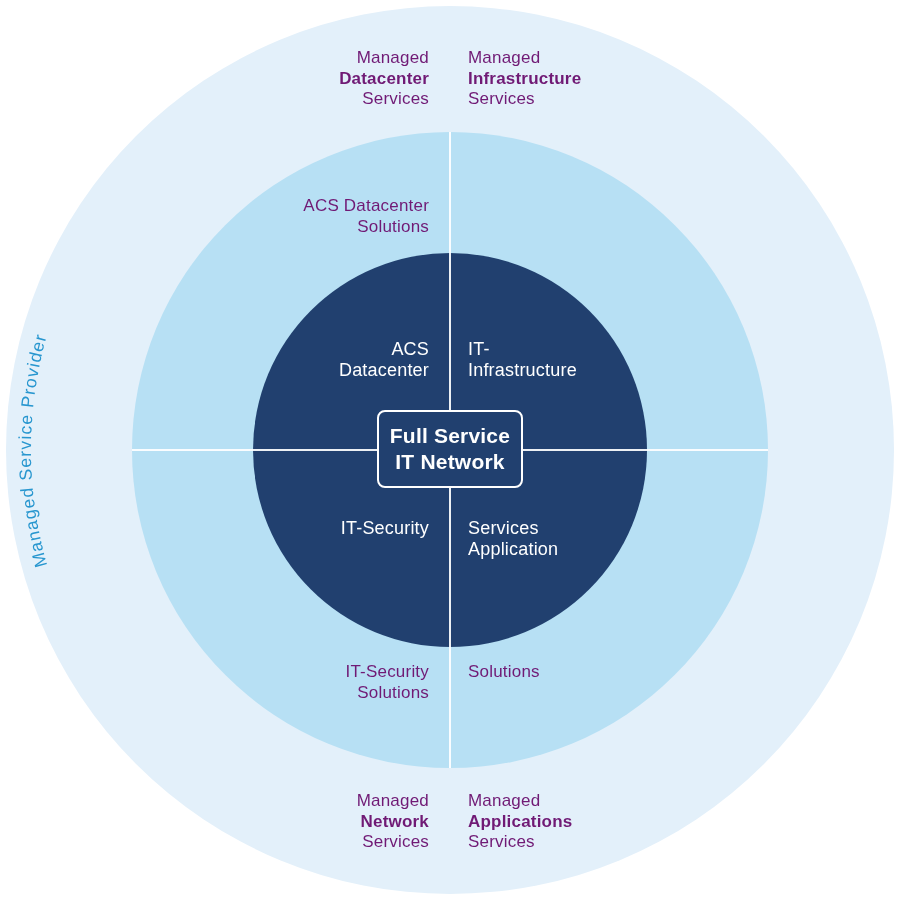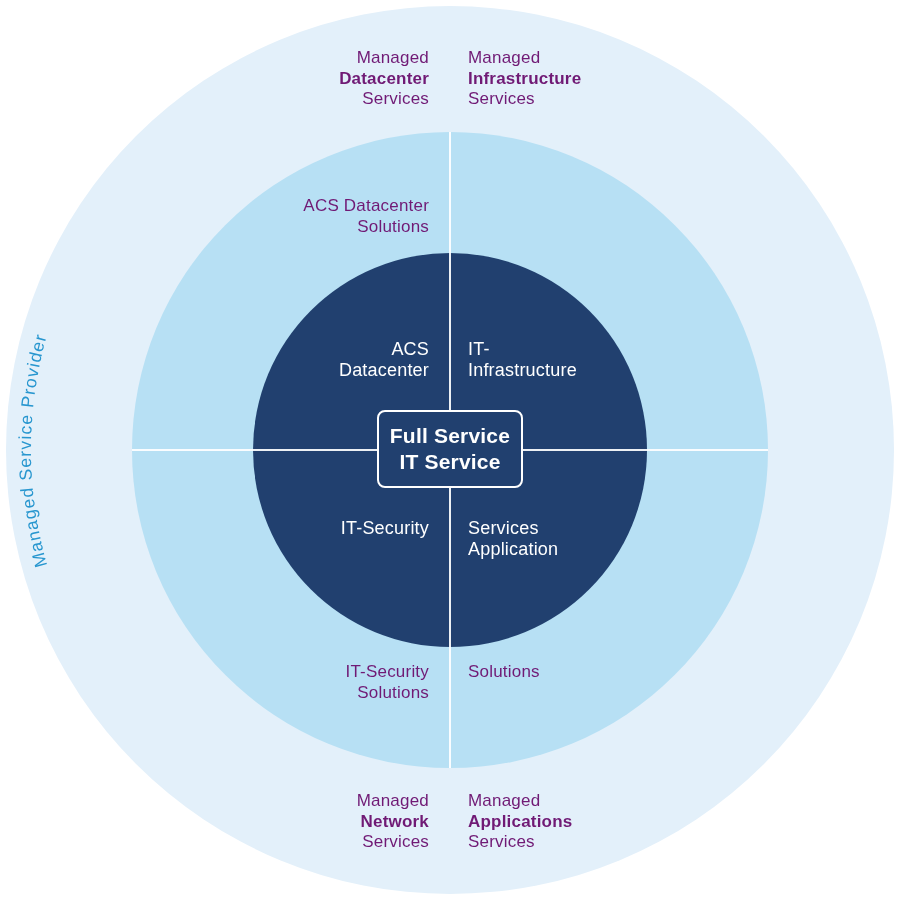--- a/index.html
+++ b/index.html
@@ -80,21 +80,21 @@
     <span>ACS</span>
     <span>Datacenter</span>
   </div>
   <div class="lbl lbl-inner lbl-right row-inner-top">
     <span>IT-</span>
     <span>Infrastructure</span>
   </div>
 
   <div class="center-box">
     <span>Full Service</span>
-    <span>IT Service</span>
+    <span>IT Network</span>
   </div>
 
   <div class="lbl lbl-inner lbl-left row-inner-bottom">
     <span>IT-Security</span>
   </div>
   <div class="lbl lbl-inner lbl-right row-inner-bottom">
     <span>Services</span>
     <span>Application</span>
   </div>
 

